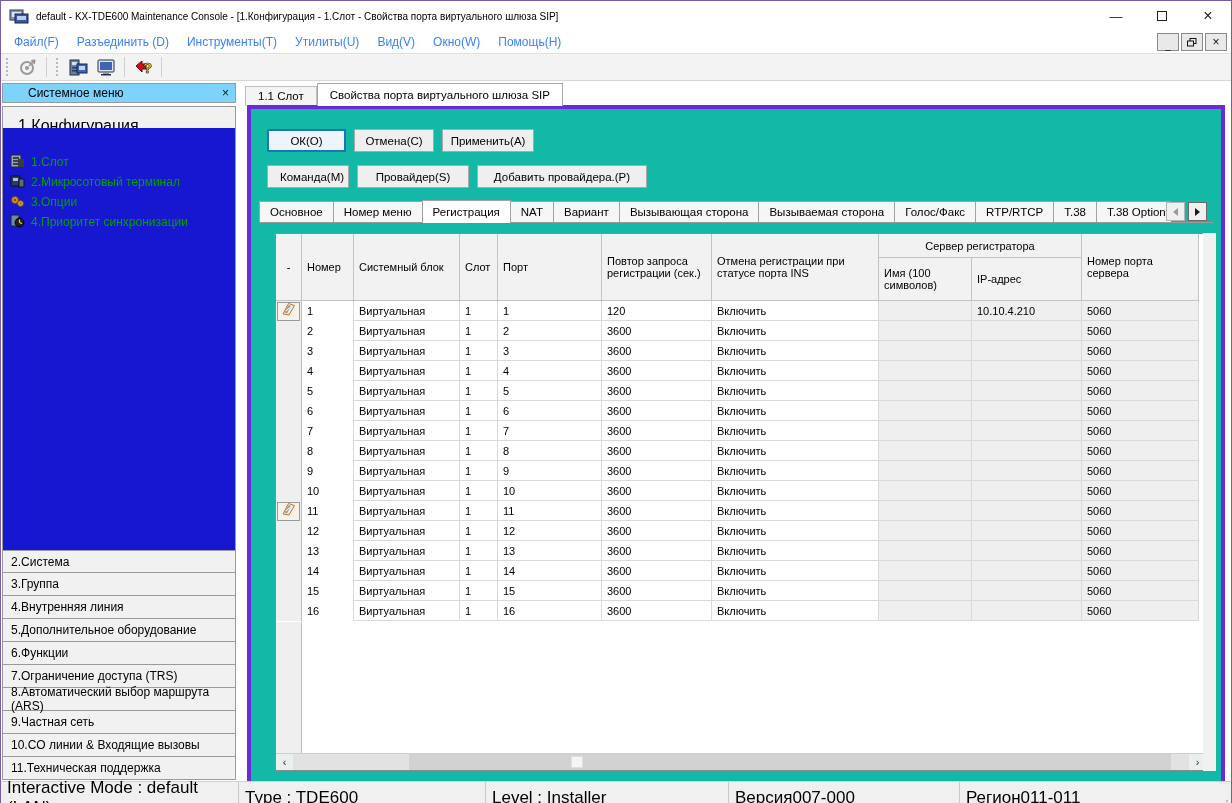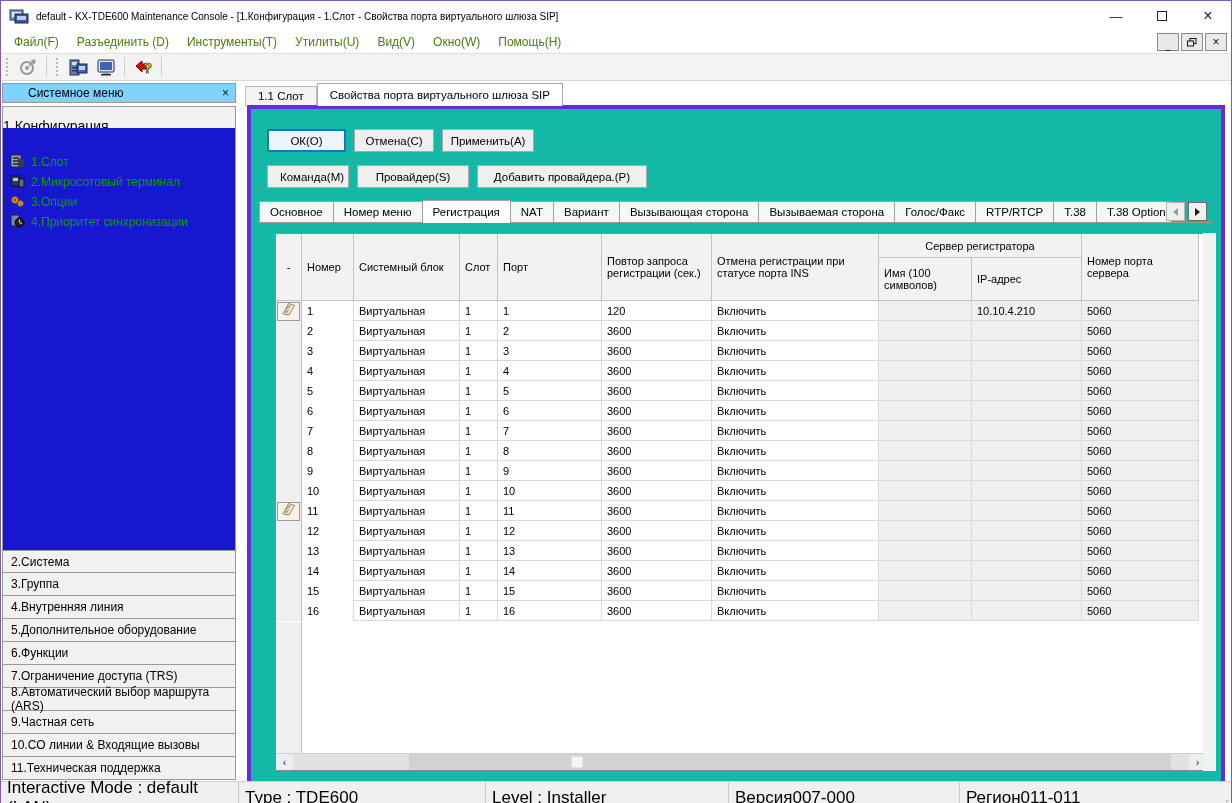--- a/index.html
+++ b/index.html
@@ -9,35 +9,35 @@
   
   .titlebar { position:absolute; left:0; top:0; right:0; height:30px; background:#fff; display:flex; align-items:center; }
   .app-icon { width:20px; height:16px; margin-left:8px; }
   .title-text { font-size:10px; color:#000; margin-left:7px; white-space:nowrap; }
   .win-controls { position:absolute; right:0; top:0; height:30px; display:flex; }
   .win-btn { width:46px; height:30px; display:flex; align-items:center; justify-content:center; font-size:13px; color:#222; }
   .win-btn .box { width:10px; height:10px; border:1px solid #222; display:block; }
 
   
   .menubar { position:absolute; left:0; top:30px; right:0; height:22px; background:#fff; display:flex; align-items:center; padding-left:4px; }
-  .menu-item { font-size:12px; color:#4d7c0f; padding:3px 9px; }
+  .menu-item { font-size:12px; color:#3b82f6; padding:3px 9px; }
   .mdi-controls { position:absolute; right:4px; top:32px; display:flex; gap:2px; }
   .mdi-btn { width:22px; height:18px; background:#e9e9e9; border:1px solid #8a8a8a; display:flex; align-items:center; justify-content:center; font-size:10px; color:#111; }
 
   
   .toolbar { position:absolute; left:0; top:52px; right:0; height:28px; background:#f3f3f3; border-top:1px solid #e0e0e0; border-bottom:1px solid #d6d6d6; display:flex; align-items:center; }
   .grip { width:5px; height:20px; margin:0 4px; background-image:radial-gradient(#b9b9b9 1px, transparent 1px); background-size:4px 4px; }
   .tb-icon { width:24px; height:22px; display:flex; align-items:center; justify-content:center; margin:0 2px; }
   .tb-sep { width:1px; height:20px; background:#cfcfcf; margin:0 4px; }
 
   
   .sidebar { position:absolute; left:0; top:80px; width:237px; height:700px; background:#fff; }
   .sb-header { position:absolute; left:1px; top:2px; right:2px; height:20px; border:1px solid #9a9a9a; background:#7dd3fc; display:flex; align-items:center; font-size:12px; padding-left:25px; }
   .sb-close { position:absolute; right:6px; font-size:12px; color:#111; }
-  .sb-config { position:absolute; left:1px; top:25px; right:2px; height:40px; background:#f1f1f1; border:1px solid #9a9a9a; border-bottom:1px solid #9a9a9a; display:flex; align-items:center; font-size:14px; padding-left:0; }
+  .sb-config { position:absolute; left:1px; top:25px; right:2px; height:40px; background:#f1f1f1; border:1px solid #9a9a9a; border-bottom:1px solid #9a9a9a; display:flex; align-items:center; font-size:16px; padding-left:15px; }
   .sb-blue { position:absolute; left:1px; top:47px; right:2px; height:422px; background:#1717d0; border-left:1px solid #9a9a9a; border-right:1px solid #9a9a9a; padding-top:24px; }
   .sb-blue-item { display:flex; align-items:center; height:20px; padding-left:7px; color:#00a000; font-size:12px; gap:6px; }
   .sb-blue-item svg { flex:0 0 auto; }
   .sb-sections { position:absolute; left:1px; top:469px; right:2px; }
   .sb-section { height:23px; background:#f1f1f1; border:1px solid #9a9a9a; border-top:none; display:flex; align-items:center; font-size:12px; padding-left:8px; color:#000; }
   .sb-section:first-child { border-top:1px solid #9a9a9a; }
 
   
   .doc-tabs { position:absolute; left:244px; top:82px; height:23px; display:flex; align-items:flex-end; }
   .doc-tab { font-size:11.5px; padding:3px 12px 4px 12px; background:#f4f4f4; border:1px solid #bdbdbd; border-bottom:none; height:20px; display:flex; align-items:center; }

